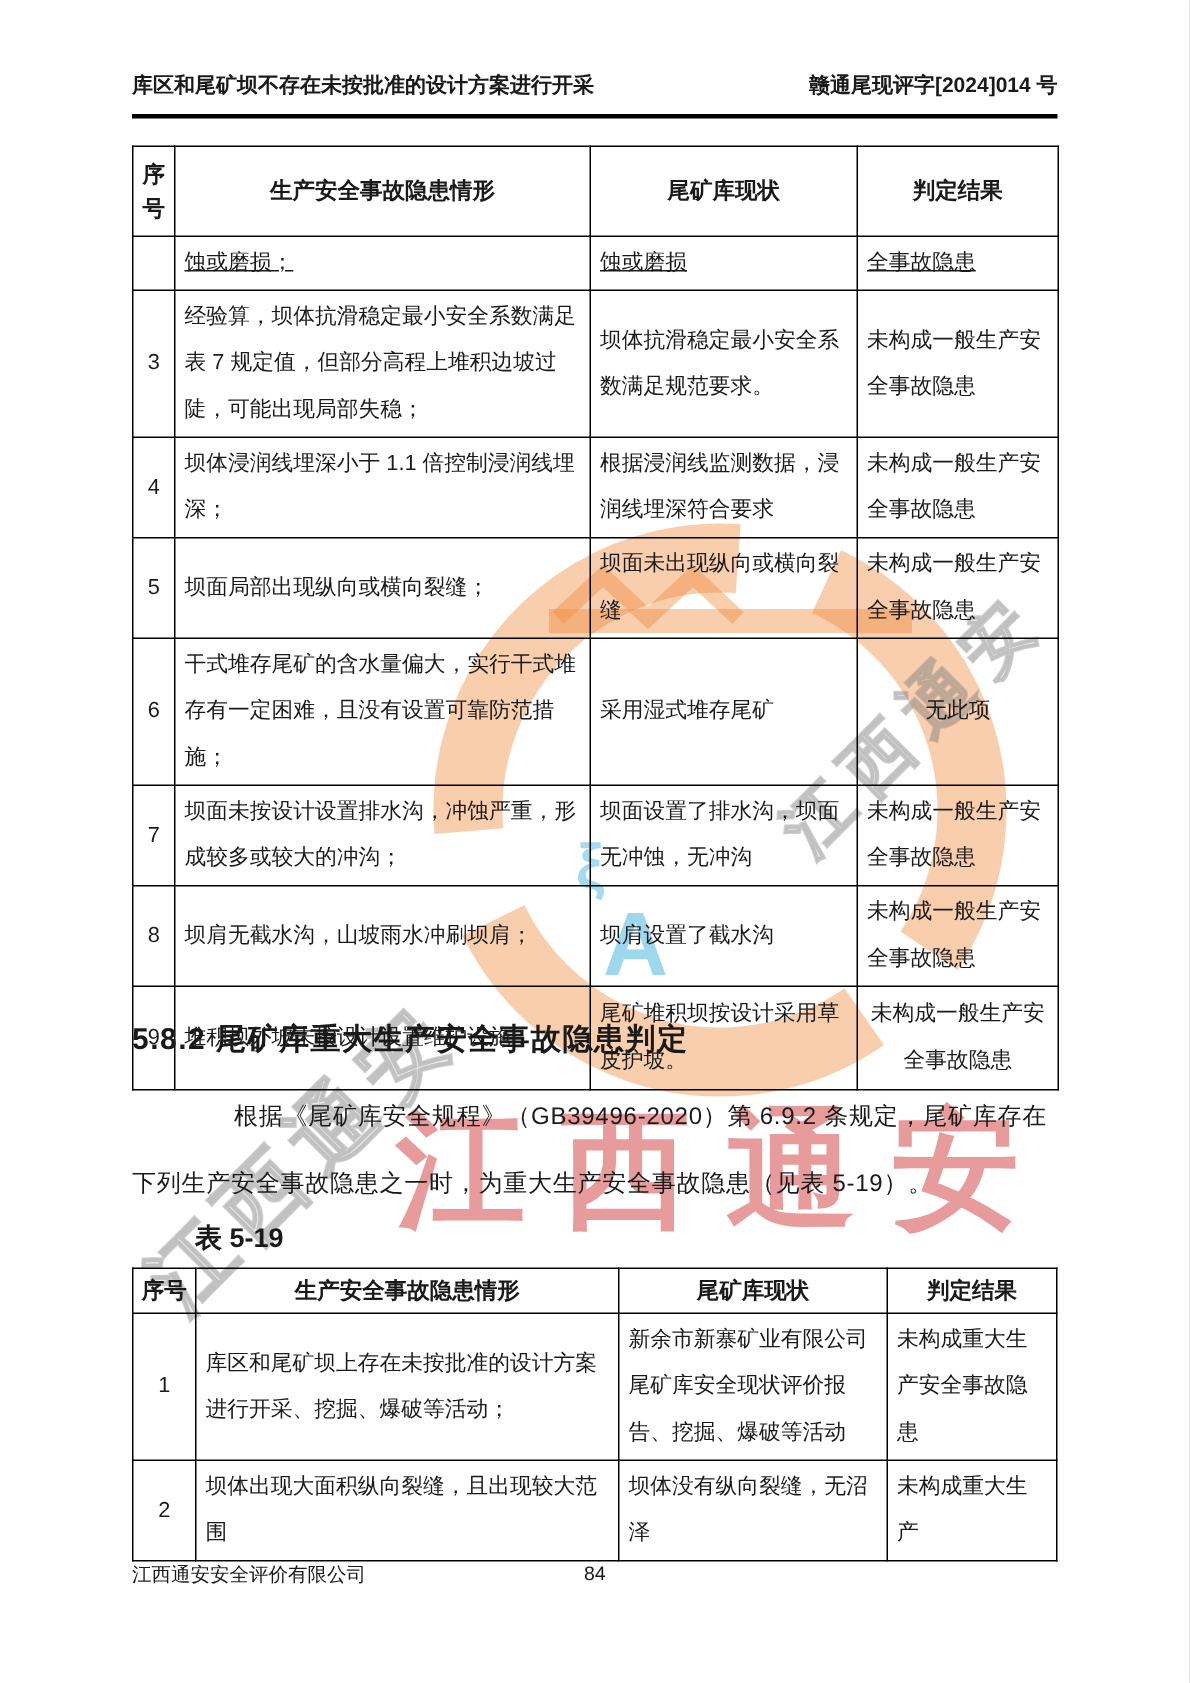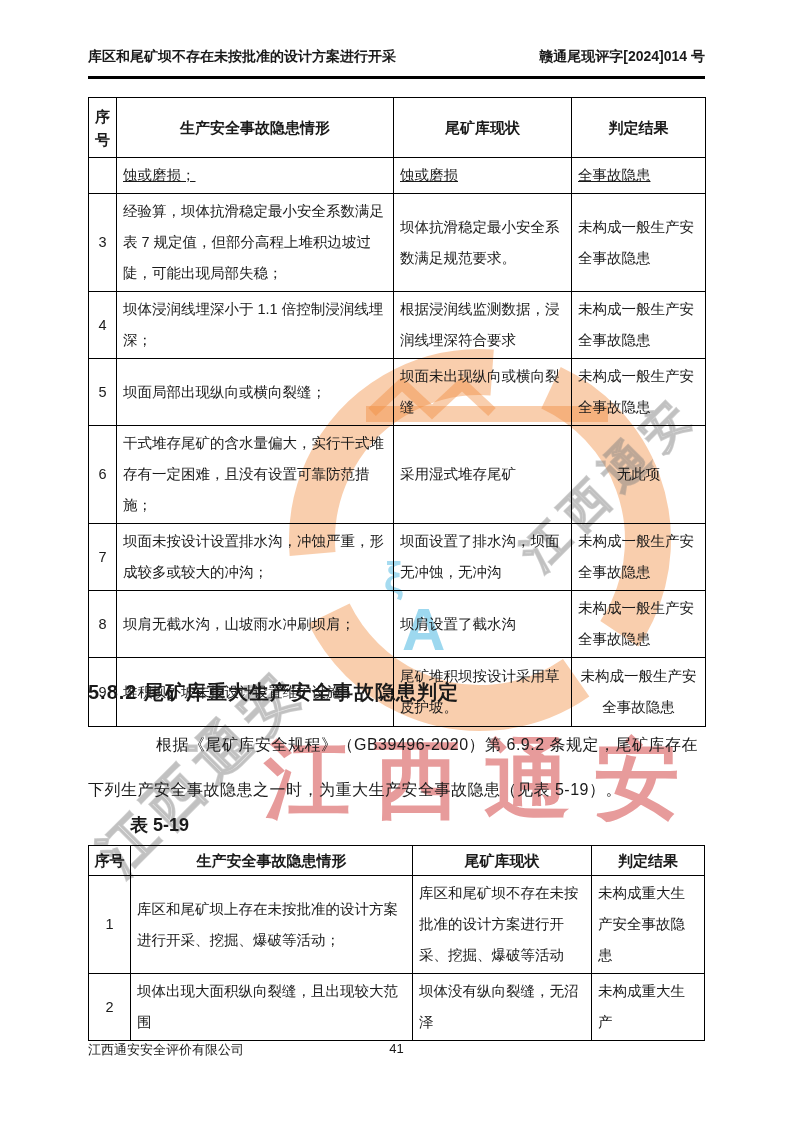--- a/index.html
+++ b/index.html
@@ -167,31 +167,31 @@
             <th>序号</th>
             <th>生产安全事故隐患情形</th>
             <th>尾矿库现状</th>
             <th>判定结果</th>
           </tr>
         </thead>
       <tbody>
           <tr>
             <td class="col-no">1</td>
             <td class="col-sit">库区和尾矿坝上存在未按批准的设计方案进行开采、挖掘、爆破等活动；</td>
-            <td class="col-status">库区和尾矿坝不存在未按批准的设计方案进行开采、挖掘、爆破等活动</td>
+            <td class="col-status">新余市新寨矿业有限公司尾矿库安全现状评价报告、挖掘、爆破等活动</td>
             <td class="col-result">未构成重大生产安全事故隐患</td>
           </tr>
           <tr>
             <td class="col-no">2</td>
             <td class="col-sit">坝体出现大面积纵向裂缝，且出现较大范围</td>
             <td class="col-status">坝体没有纵向裂缝，无沼泽</td>
             <td class="col-result">未构成重大生产</td>
           </tr>
         </tbody>
     </table>
 
     <div class="footer">
       <span>江西通安安全评价有限公司</span>
-      <span class="page-num">41</span>
+      <span class="page-num">84</span>
     </div>
 
   </div>
 </div>
 
 </body></html>

